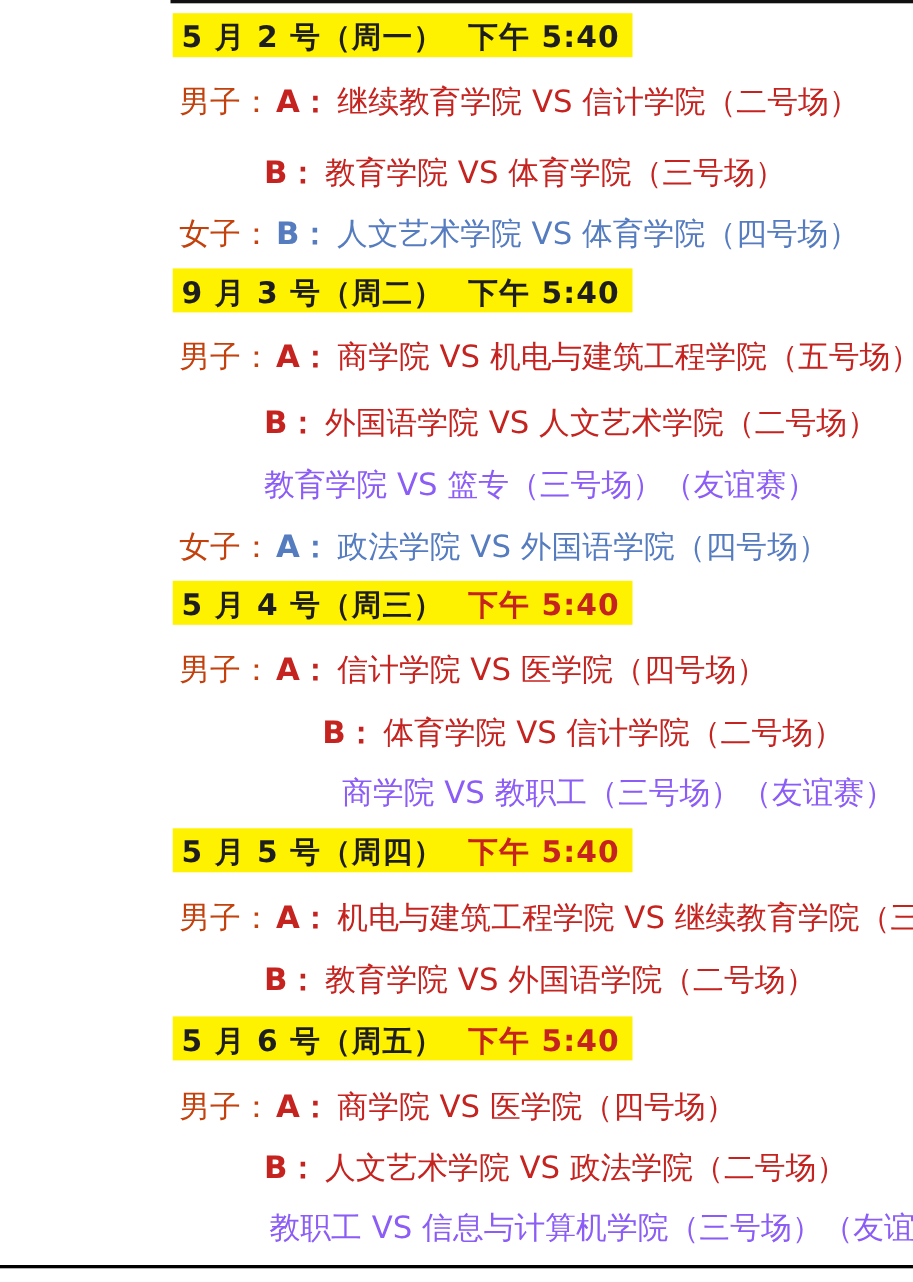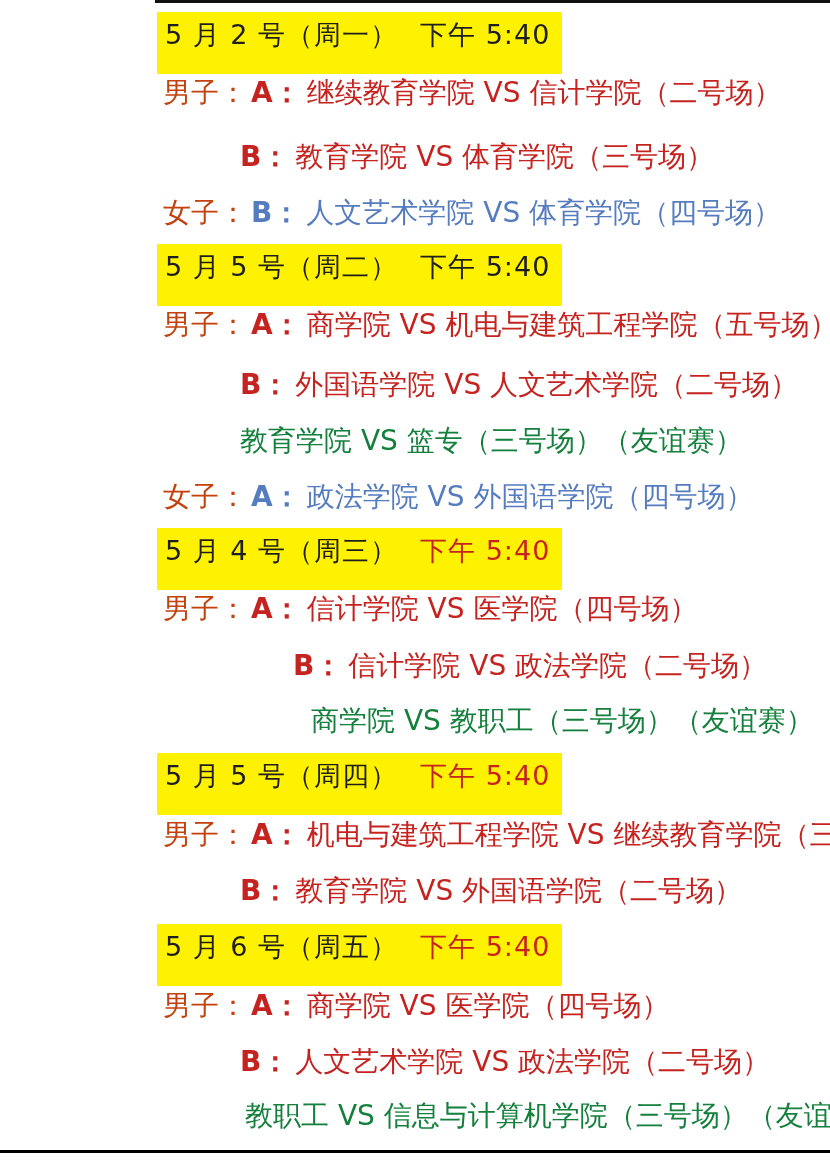--- a/index.html
+++ b/index.html
@@ -6,63 +6,63 @@
   body {
     width: 830px; height: 1165px;
     background: #ffffff;
     overflow: hidden;
     position: relative;
     font-family: "DejaVu Sans", sans-serif;
   }
   .rule { position: absolute; background: #111; }
   .hdr {
     position: absolute;
-    height: 62px; line-height: 46px;
+    height: 40px; line-height: 46px;
     background: #fff200;
     padding: 0 12px 0 8px;
-    font-size: 27px; font-weight: normal;
+    font-size: 27px; font-weight: bold;
     color: #1e1e1e;
     white-space: nowrap;
     letter-spacing: 1px;
   }
   .hdr .time { margin-left: 22px; }
   .hdr .time.time-red { color: #c5231f; }
   .ln {
     position: absolute;
     height: 38px; line-height: 38px;
     font-size: 28px;
     white-space: nowrap;
     color: #1e1e1e;
   }
   .ln .prefix { color: #c2410c; margin-right: 4px; }
   .ln .group  { margin-right: 6px; font-weight: bold; }
   .ln.red  .group, .ln.red  .match { color: #c5231f; }
   .ln.blue .group, .ln.blue .match { color: #567cc0; }
-  .ln.blk  .match { color: #15803d; margin-top: 24px; }
+  .ln.blk  .match { color: #8b5cf6; margin-top: 24px; }
 </style>
 </head>
 <body>
 
 <div class="rule" style="left:155px; top:0; width:675px; height:3px;"></div>
 
 <div class="hdr" style="left:157px; top:12px;">
   <span class="date">5 月 2 号（周一）</span><span class="time">下午 5:40</span>
 </div>
 <div class="ln red" style="left:163px; top:74px;">
   <span class="prefix">男子：</span><span class="group">A：</span><span class="match">继续教育学院 VS 信计学院（二号场）</span>
 </div>
 <div class="ln red" style="left:240px; top:138px;">
   <span class="group">B：</span><span class="match">教育学院 VS 体育学院（三号场）</span>
 </div>
 <div class="ln blue" style="left:163px; top:194px;">
   <span class="prefix">女子：</span><span class="group">B：</span><span class="match">人文艺术学院 VS 体育学院（四号场）</span>
 </div>
 
 <div class="hdr" style="left:157px; top:244px;">
-  <span class="date">5 月 5 号（周二）</span><span class="time">下午 5:40</span>
+  <span class="date">9 月 3 号（周二）</span><span class="time">下午 5:40</span>
 </div>
 <div class="ln red" style="left:163px; top:306px;">
   <span class="prefix">男子：</span><span class="group">A：</span><span class="match">商学院 VS 机电与建筑工程学院（五号场）</span>
 </div>
 <div class="ln red" style="left:240px; top:366px;">
   <span class="group">B：</span><span class="match">外国语学院 VS 人文艺术学院（二号场）</span>
 </div>
 <div class="ln blk" style="left:240px; top:422px;">
   <span class="match">教育学院 VS 篮专（三号场）（友谊赛）</span>
 </div>
@@ -70,21 +70,21 @@
   <span class="prefix">女子：</span><span class="group">A：</span><span class="match">政法学院 VS 外国语学院（四号场）</span>
 </div>
 
 <div class="hdr" style="left:157px; top:528px;">
   <span class="date">5 月 4 号（周三）</span><span class="time time-red">下午 5:40</span>
 </div>
 <div class="ln red" style="left:163px; top:590px;text-align:center;">
   <span class="prefix">男子：</span><span class="group">A：</span><span class="match">信计学院 VS 医学院（四号场）</span>
 </div>
 <div class="ln red" style="left:293px; top:647px;">
-  <span class="group">B：</span><span class="match">信计学院 VS 政法学院（二号场）</span>
+  <span class="group">B：</span><span class="match">体育学院 VS 信计学院（二号场）</span>
 </div>
 <div class="ln blk" style="left:311px; top:702px;">
   <span class="match">商学院 VS 教职工（三号场）（友谊赛）</span>
 </div>
 
 <div class="hdr" style="left:157px; top:753px;">
   <span class="date">5 月 5 号（周四）</span><span class="time time-red">下午 5:40</span>
 </div>
 <div class="ln red" style="left:163px; top:816px;">
   <span class="prefix">男子：</span><span class="group">A：</span><span class="match">机电与建筑工程学院 VS 继续教育学院（三号场）</span>

